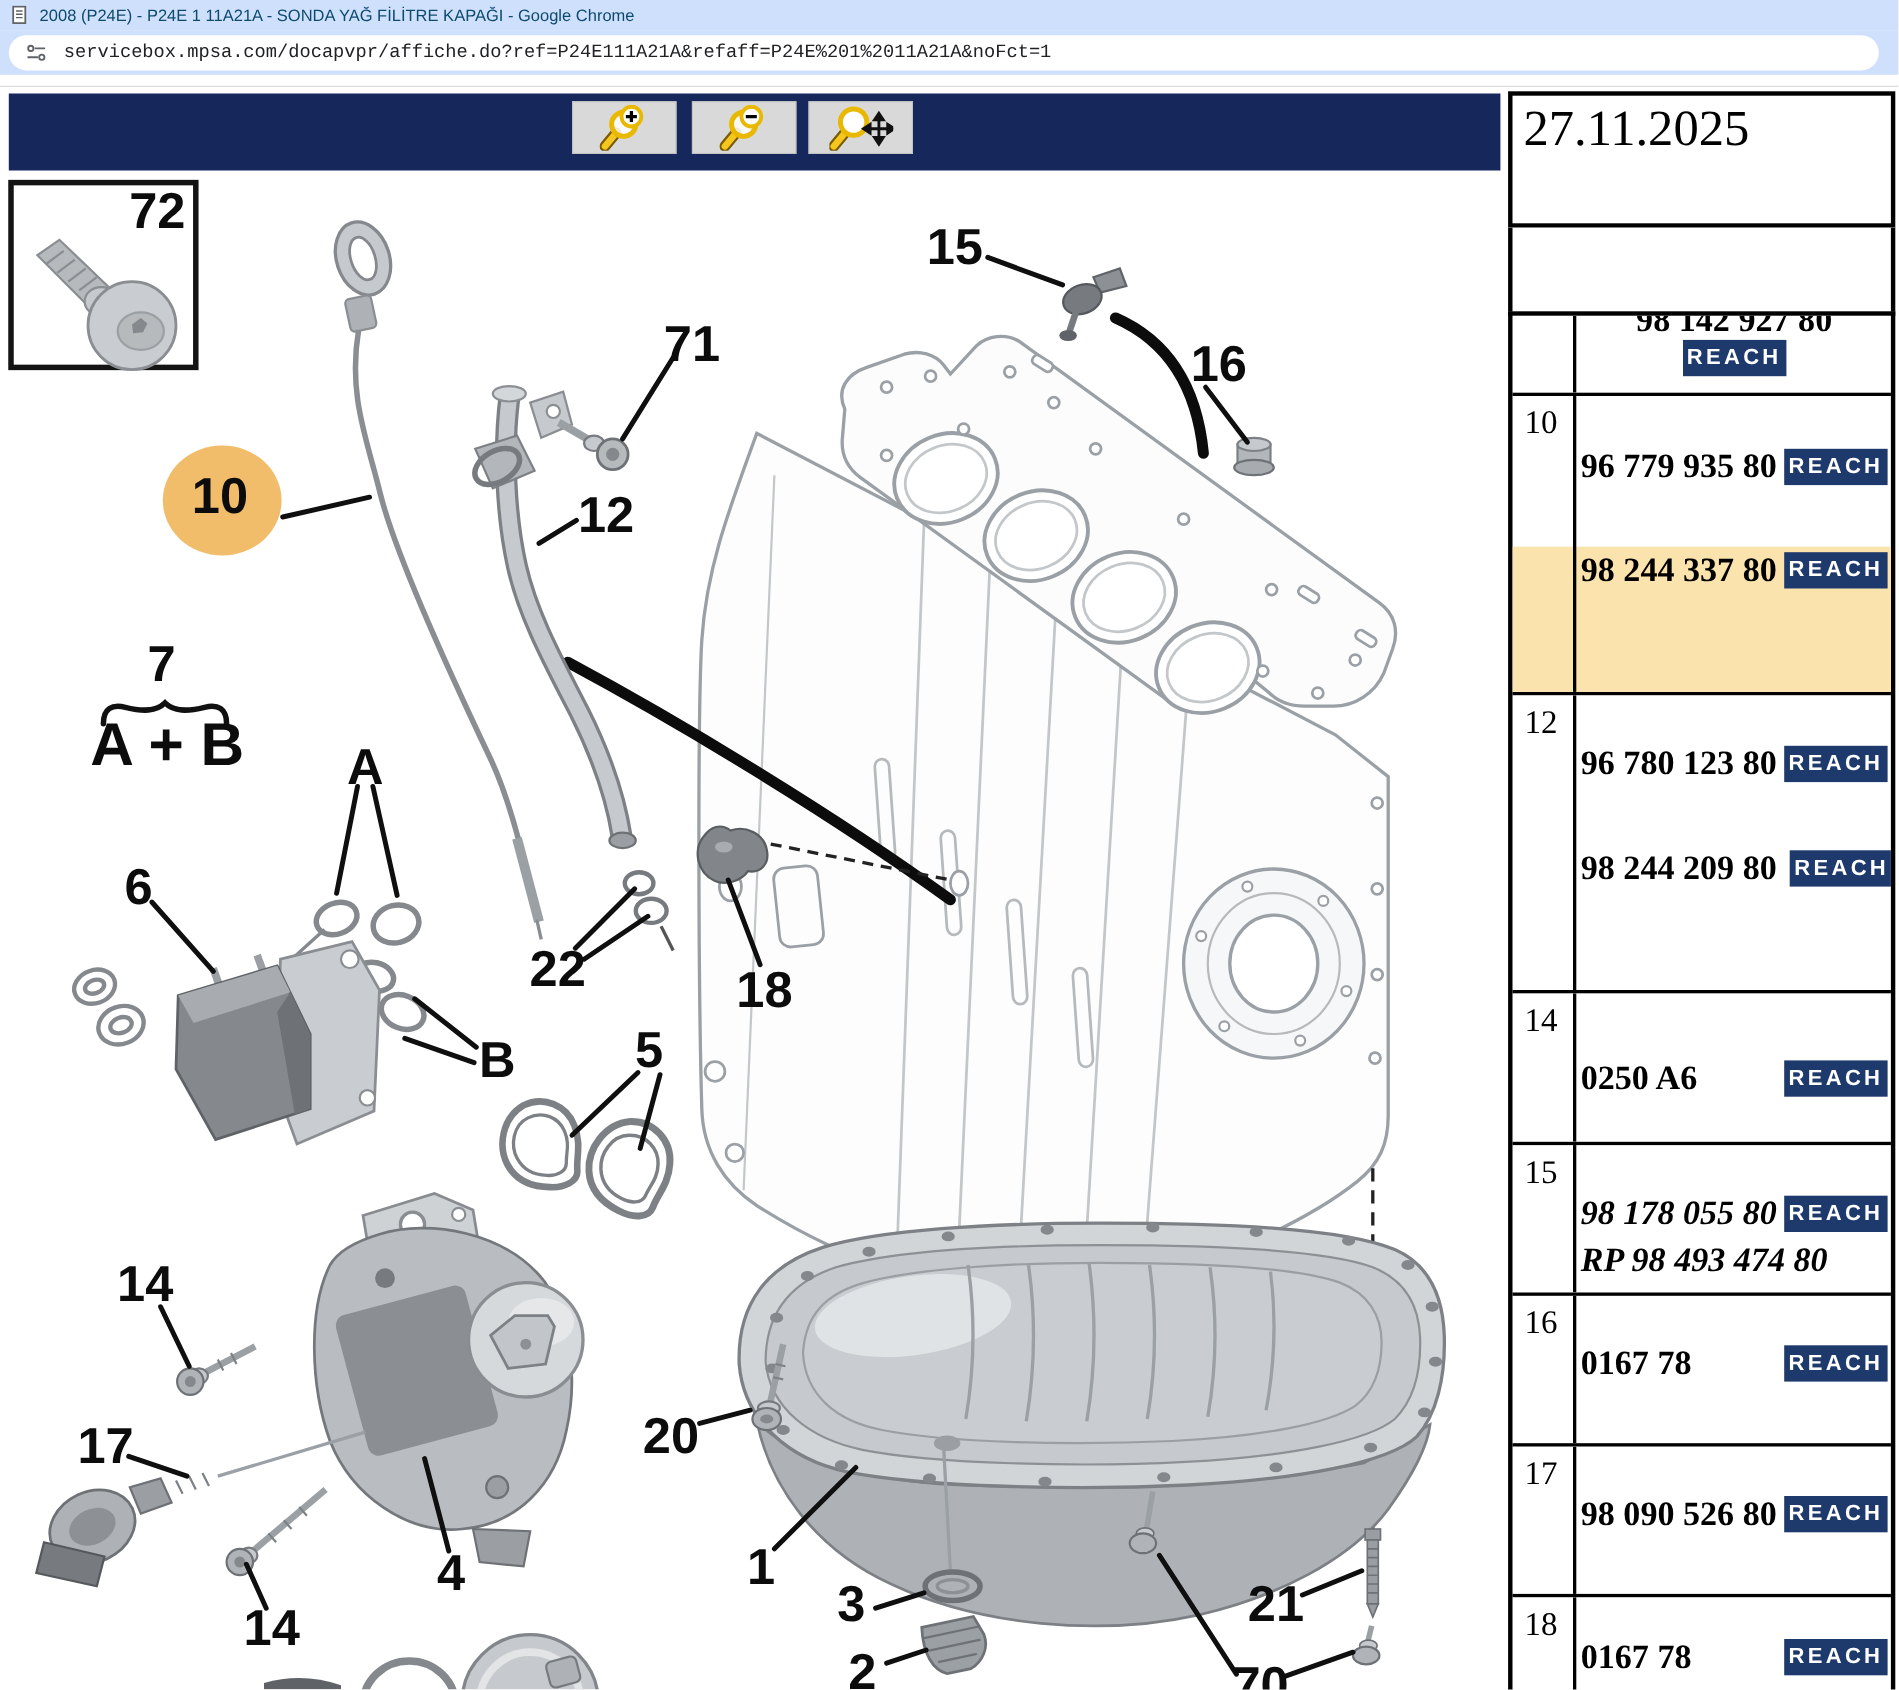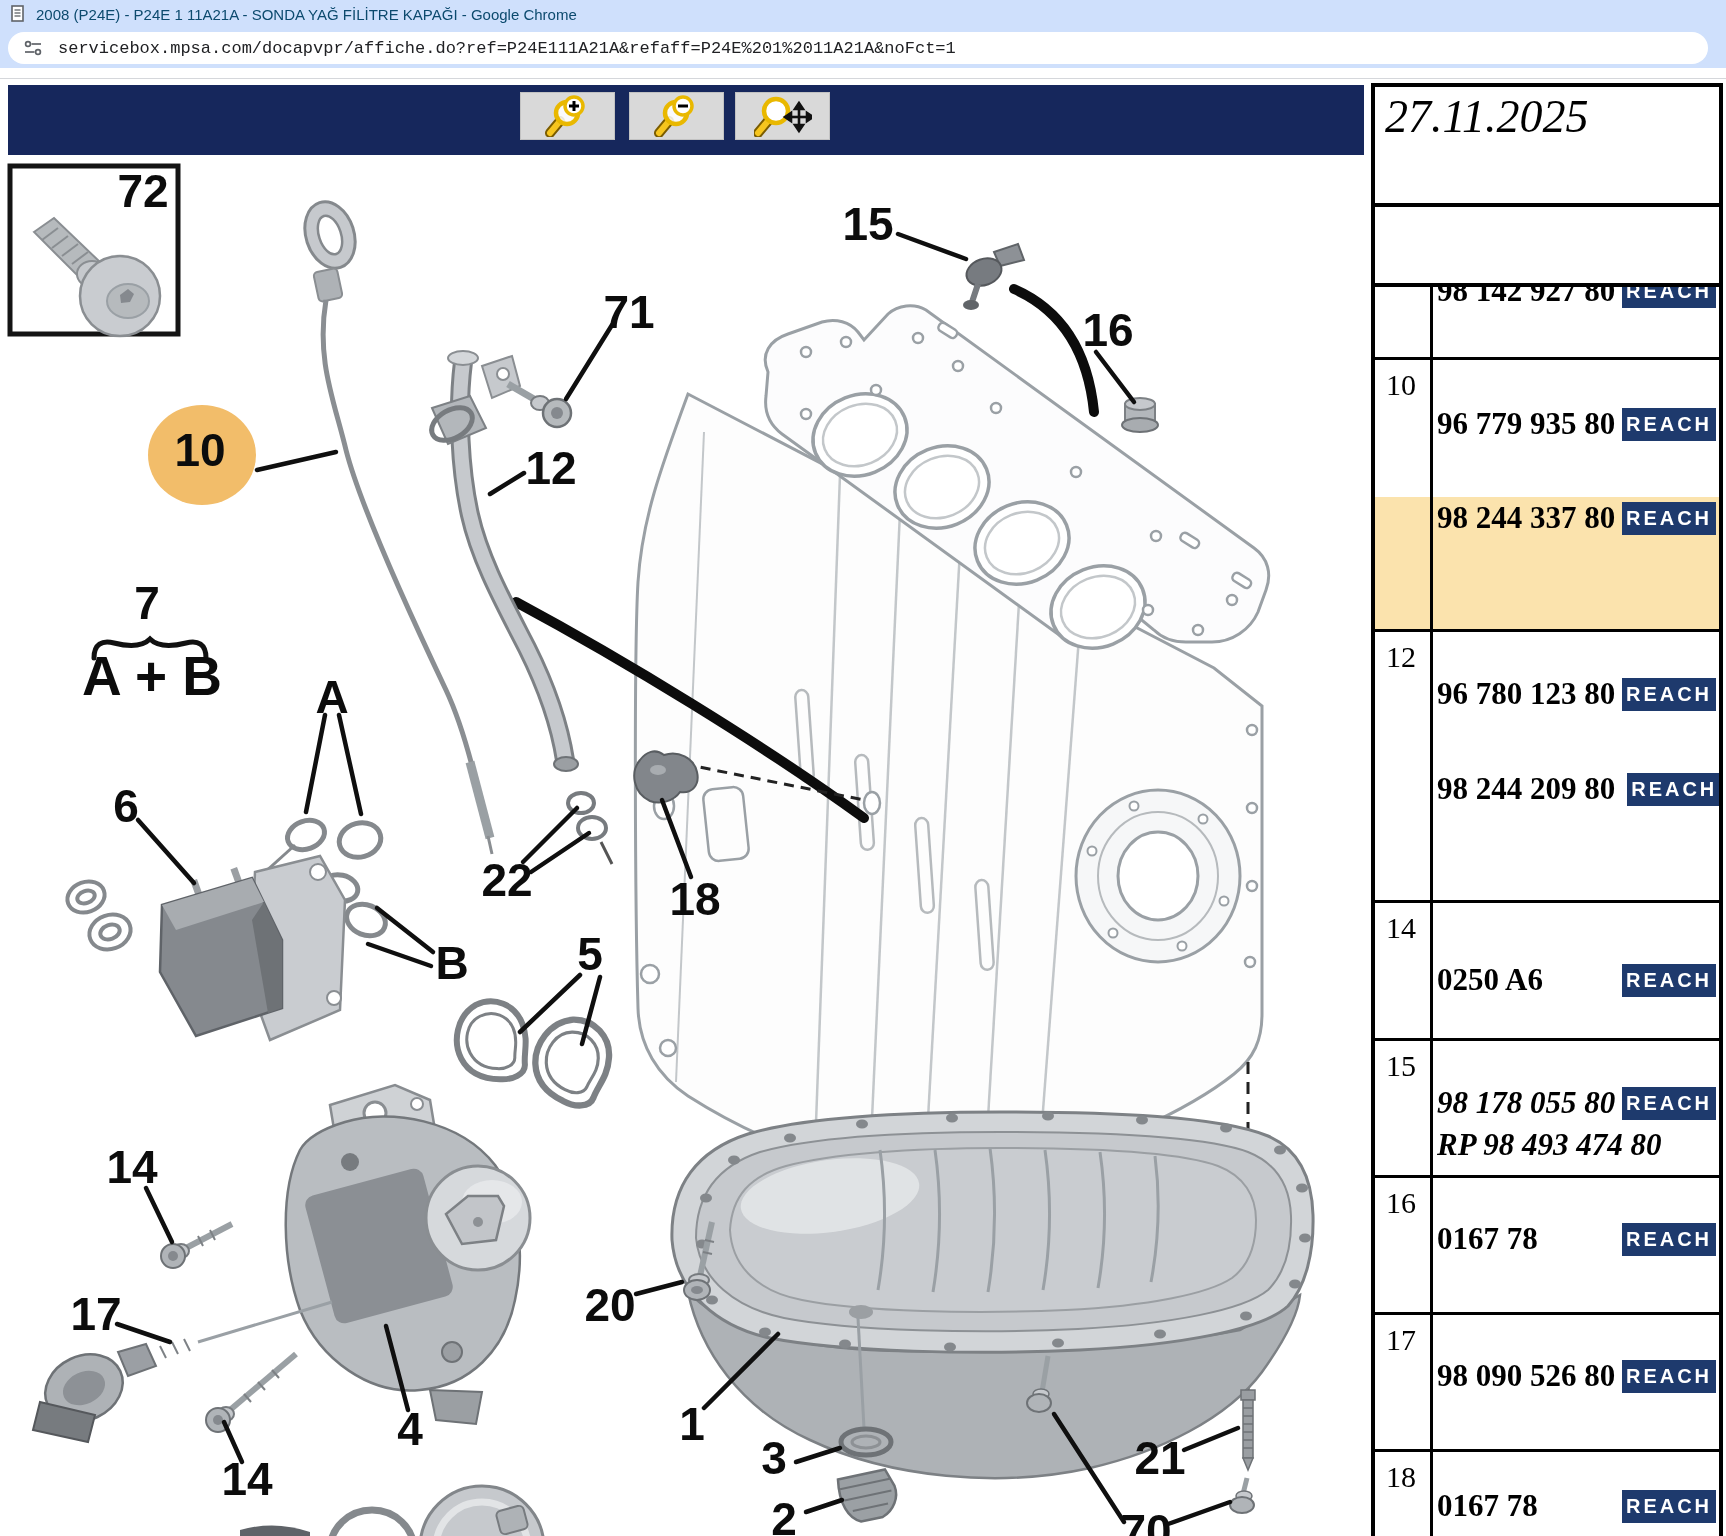--- a/index.html
+++ b/index.html
@@ -25,21 +25,21 @@
   #diag{position:absolute;left:0;top:0;width:1363px;height:1536px;z-index:1;}
   .dlabel{position:absolute;transform:translate(-50%,-50%);font-weight:700;font-size:46px;
           color:#0c0c0c;z-index:3;white-space:nowrap;letter-spacing:0px;}
   .dlabel.small{font-size:55px;}
 
   
   .sidebar{position:absolute;left:1371px;top:83px;width:355px;height:1453px;z-index:4;
            font-family:"Liberation Serif",serif;color:#000;}
   .datebox{position:absolute;left:0;top:0;width:352px;height:124px;border:4px solid #000;
            box-sizing:border-box;padding:4px 0 0 10px;background:#fff;}
-  .dateline{font-size:46px;line-height:52px;white-space:pre;font-style:italic;}
+  .dateline{font-size:46px;line-height:52px;white-space:pre;}
   .refline{font-size:46px;line-height:56px;white-space:pre;}
   .refline .b{font-weight:700;}
   .gapcell{position:absolute;left:0;top:124px;width:352px;height:76px;border-left:4px solid #000;
            border-right:4px solid #000;box-sizing:border-box;background:#fff;}
   .tablebox{position:absolute;left:0;top:200px;width:352px;height:1260px;border-left:4px solid #000;
             border-right:4px solid #000;border-top:4px solid #000;box-sizing:border-box;background:#fff;}
   .trow{position:relative;width:100%;border-bottom:3px solid #000;box-sizing:border-box;overflow:hidden;}
   .trow:last-child{border-bottom:none;}
   .num{position:absolute;left:0;top:8px;width:52px;text-align:center;font-size:30px;}
   .divline{position:absolute;left:55px;top:0;bottom:0;width:3px;background:#000;}
@@ -527,21 +527,21 @@
 
 <div class="sidebar">
   <div class="datebox">
     <div class="dateline">27.11.2025</div>
   </div>
   <div class="gapcell"></div>
   <div class="tablebox">
 
     <div class="trow" style="height:73px;">
       <div class="divline"></div>
-      <div class="pline" style="top:-14px;">
+      <div class="pline" style="top:-14px;flex-direction:column;">
         <span class="pnum">98 142 927 80</span>
         <span class="reach">REACH</span>
       </div>
     </div>
 
     <div class="trow" style="height:272px;">
       <div class="tan" style="top:137px;"></div>
       <div class="num">10</div>
       <div class="divline"></div>
       <div class="pline" style="top:46px;">

